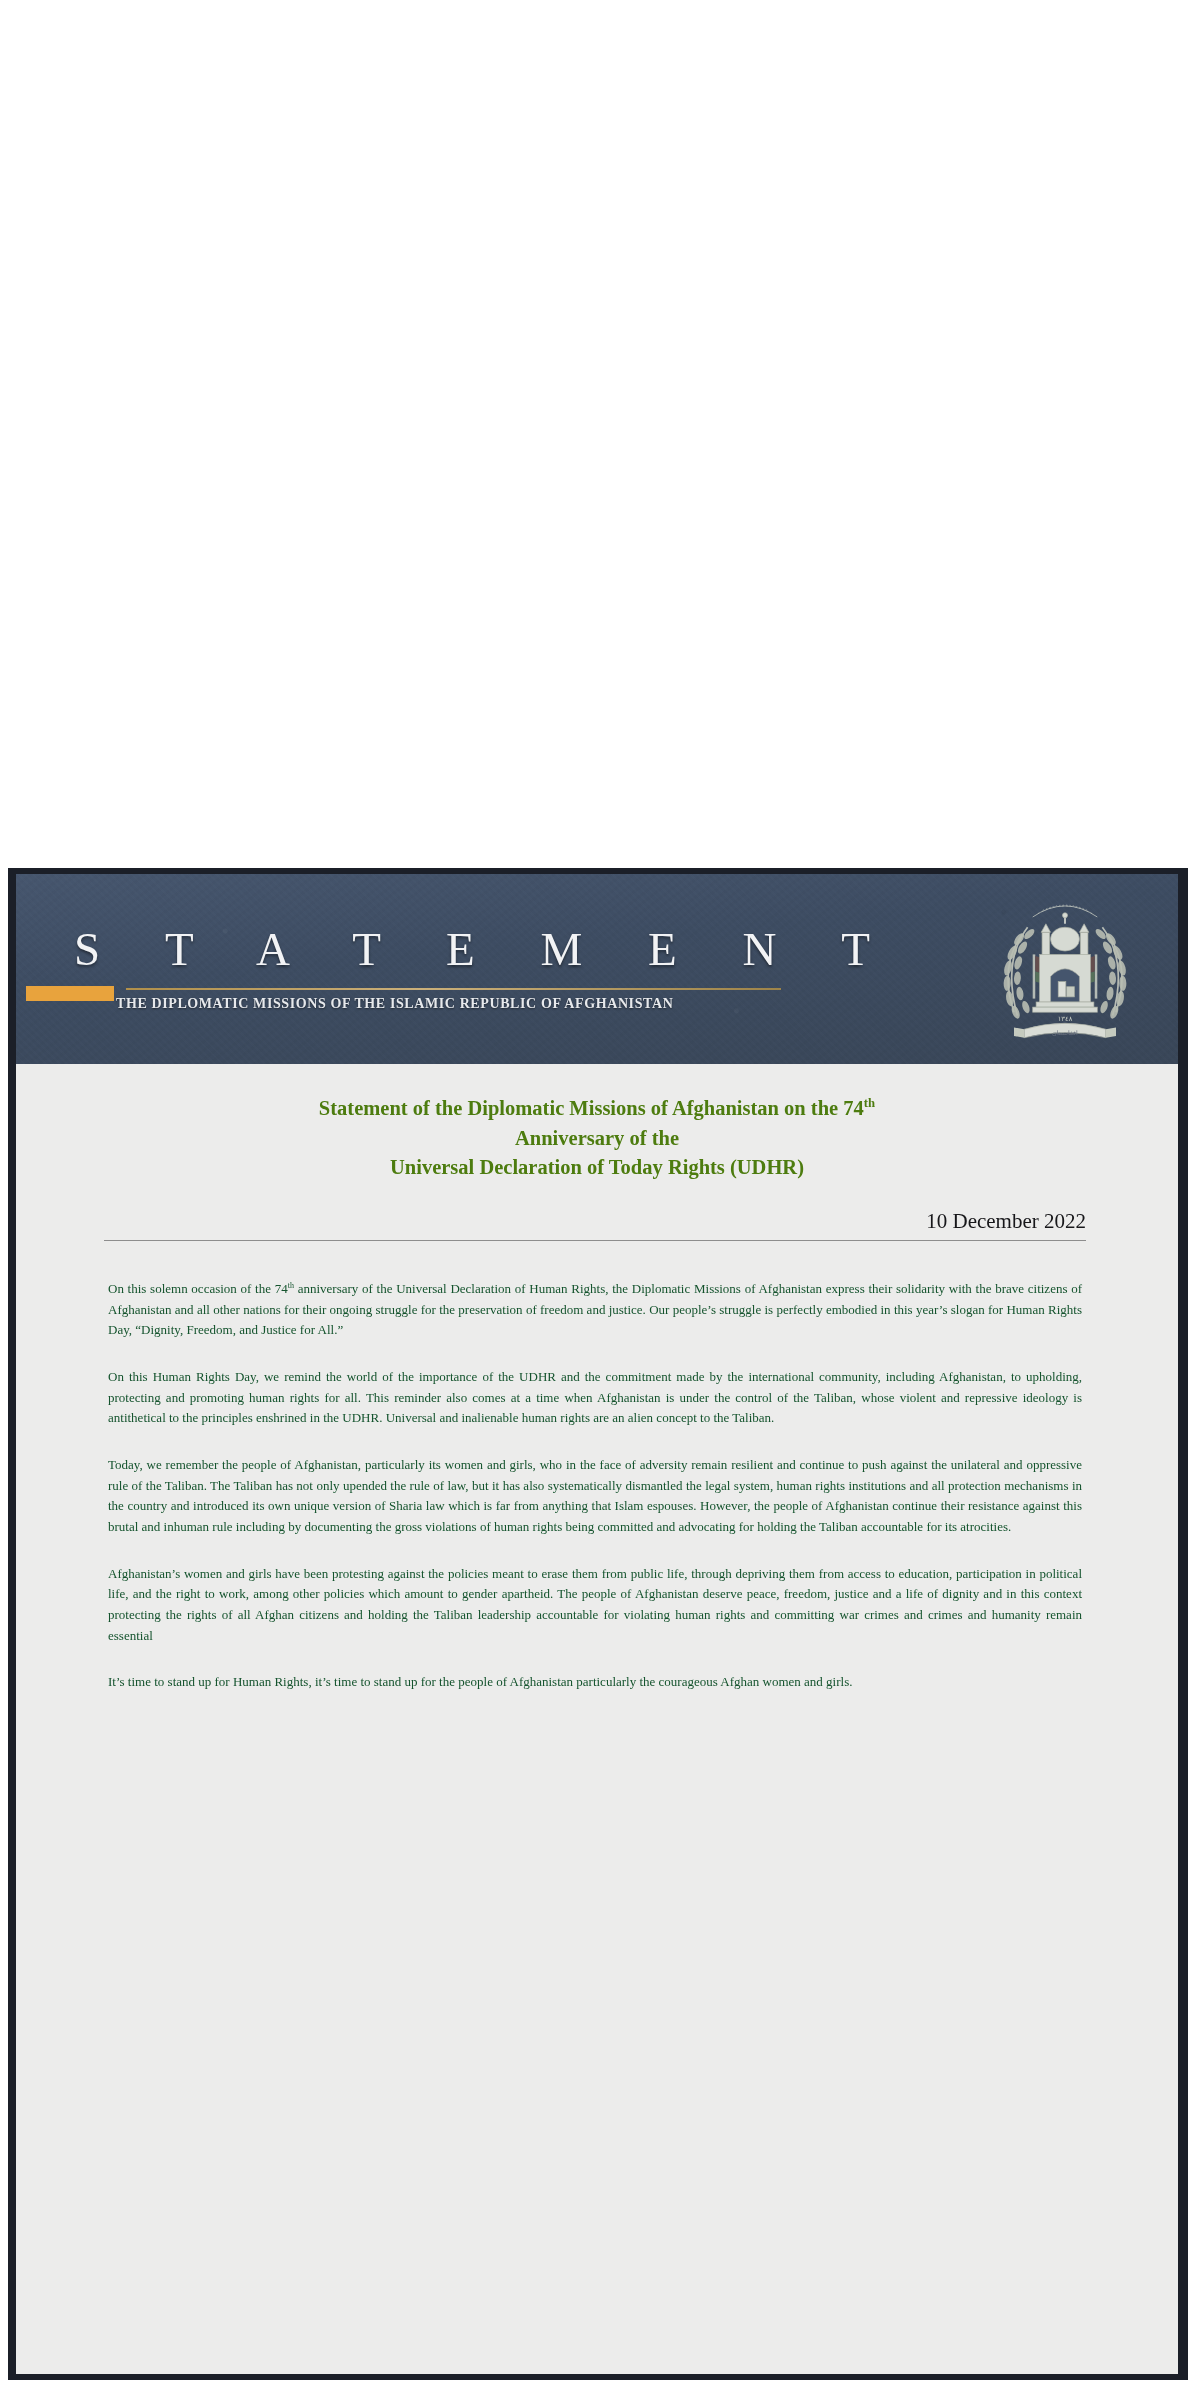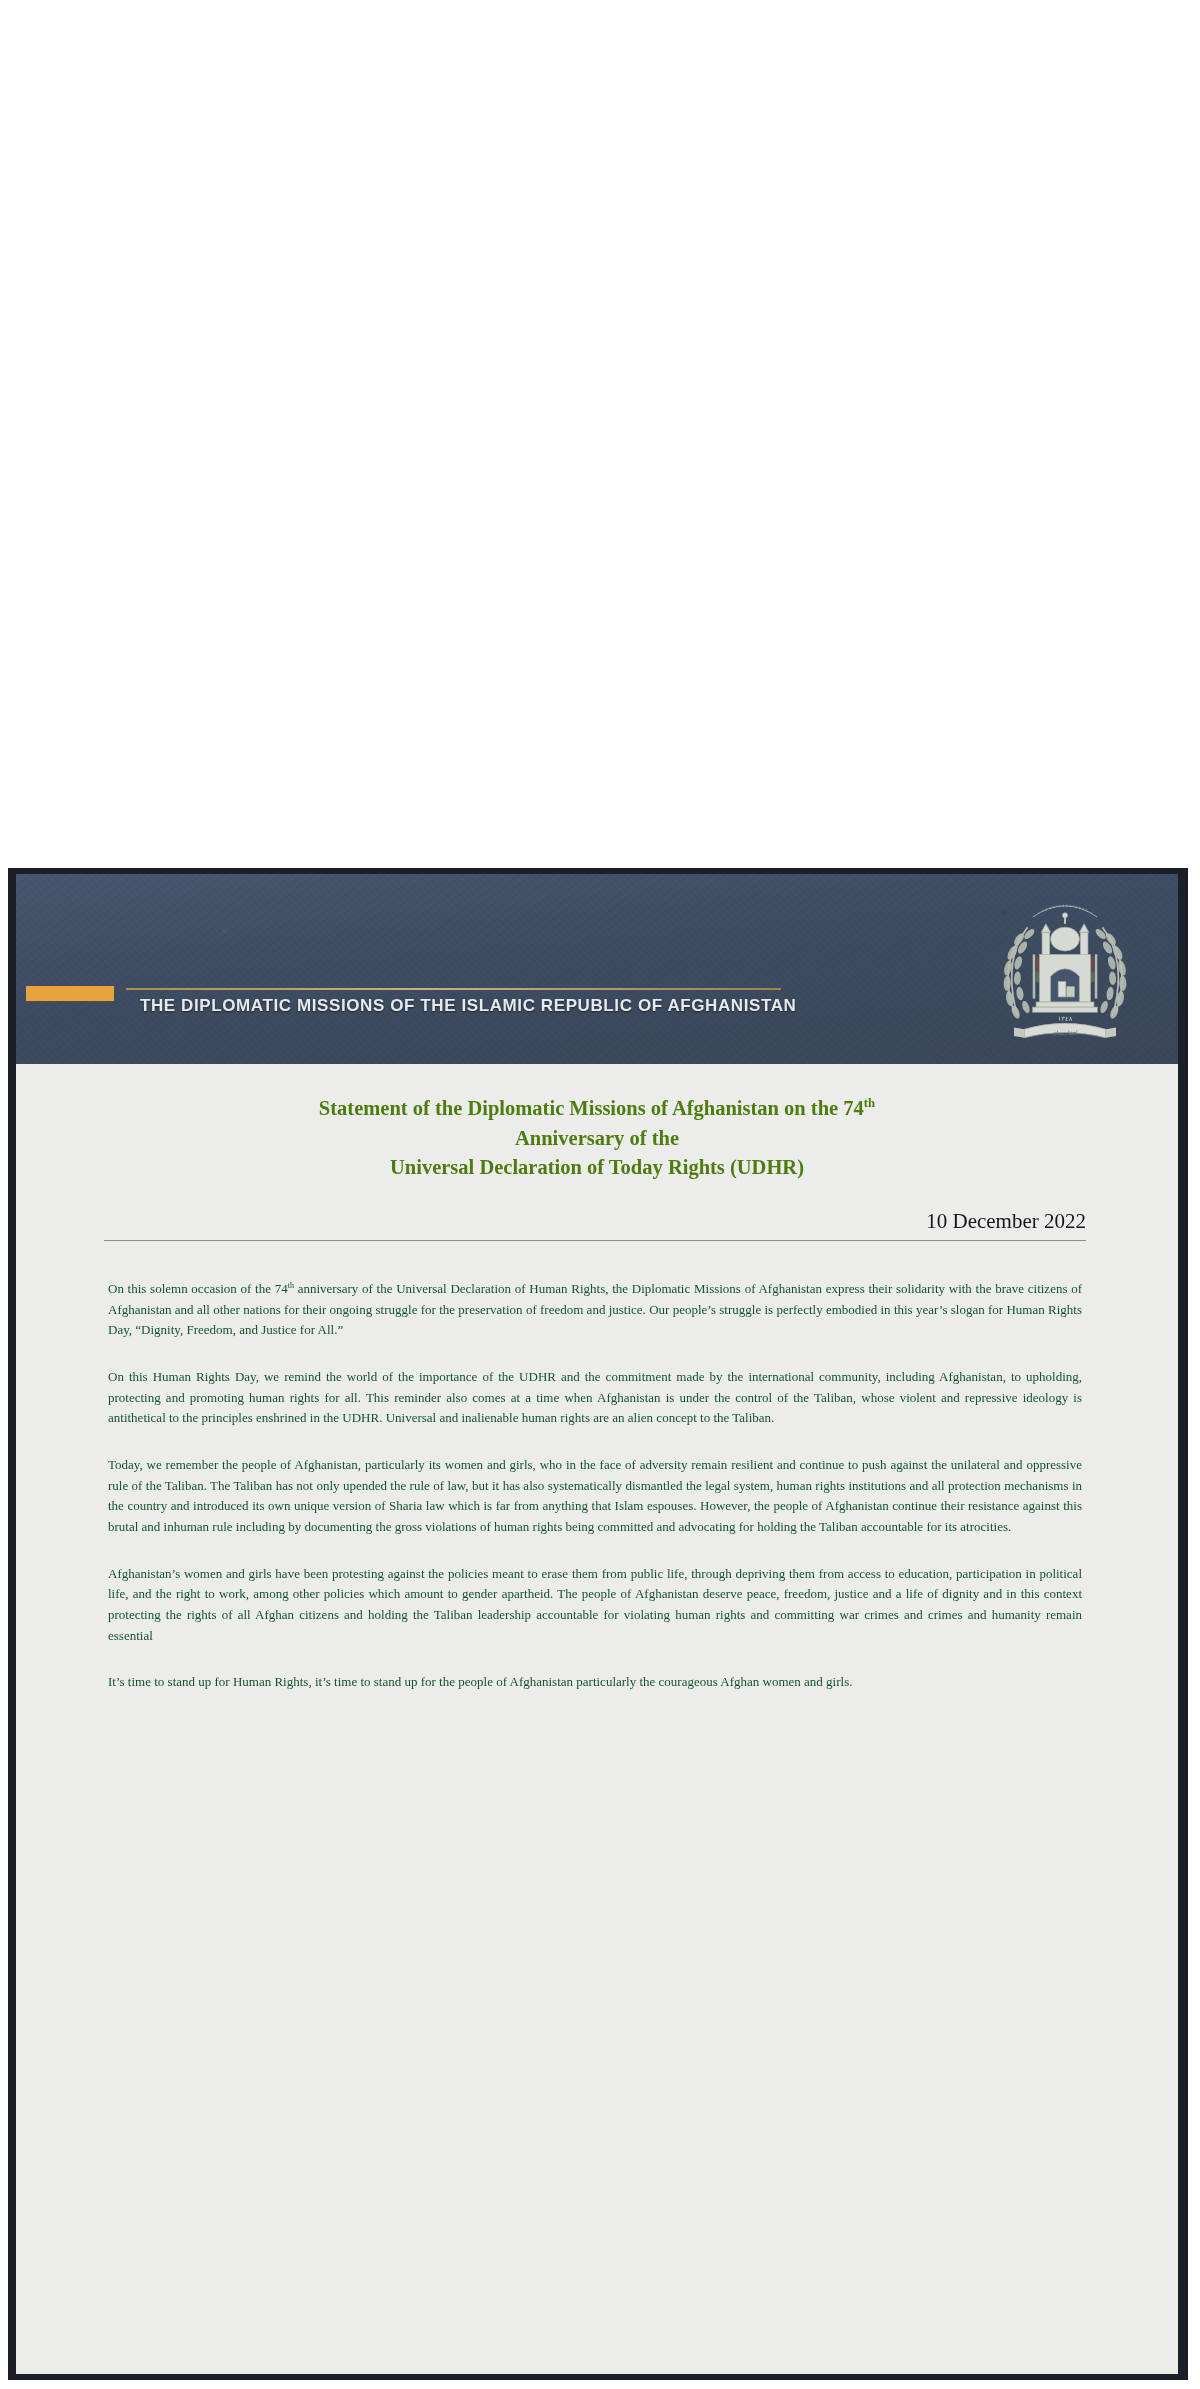--- a/index.html
+++ b/index.html
@@ -93,24 +93,24 @@
     left: 10px;
     top: 112px;
     width: 88px;
     height: 15px;
     background: #e8a33d;
     z-index: 3;
   }
 
   .lh-sub {
     position: absolute;
-    left: 124px;
+    left: 100px;
     top: 122px;
-    font-family: Liberation Sans, sans-serif;
-    font-size: 17px;
+    font-family: Liberation Serif, serif;
+    font-size: 14px;
     font-weight: 700;
     letter-spacing: 0.6px;
     color: #e7e9ec;
     white-space: nowrap;
     text-shadow: 0 1px 2px rgba(0,0,0,0.5);
     z-index: 3;
   }
 
   .lh-emblem {
     position: absolute;
@@ -190,20 +190,21 @@
 </head>
 <body>
 
 <div class="top-blank"></div>
 
 <div class="doc-frame">
   <div class="doc-page">
 
     <div class="letterhead">
 
+      <div class="lh-title">S T A T E M E N T</div>
 
       <div class="lh-rule"></div>
       <div class="lh-accent"></div>
 
       <div class="lh-sub">THE DIPLOMATIC MISSIONS OF THE ISLAMIC REPUBLIC OF AFGHANISTAN</div>
 
       <svg class="lh-emblem" viewBox="0 0 200 200">
         <g fill="none" stroke="#d6d9d0" stroke-width="1.3" opacity="0.9">
 
           <path d="M62 40 Q100 14 138 40" stroke="#cfd3c9" stroke-width="1"></path>

